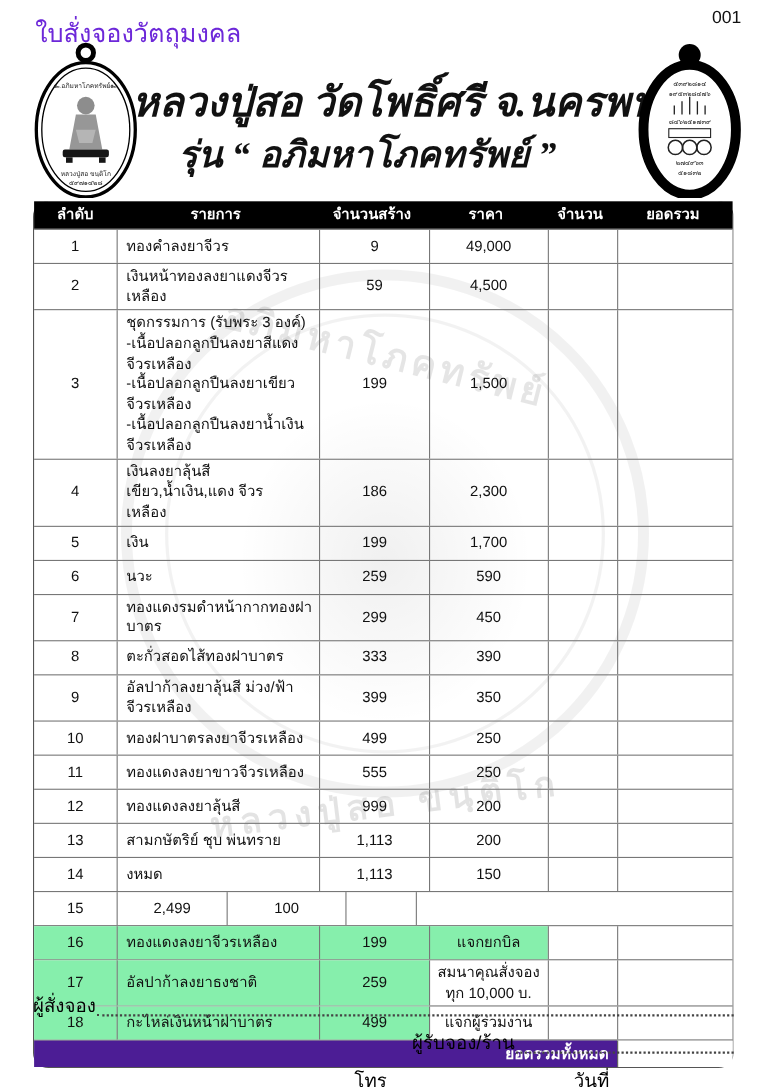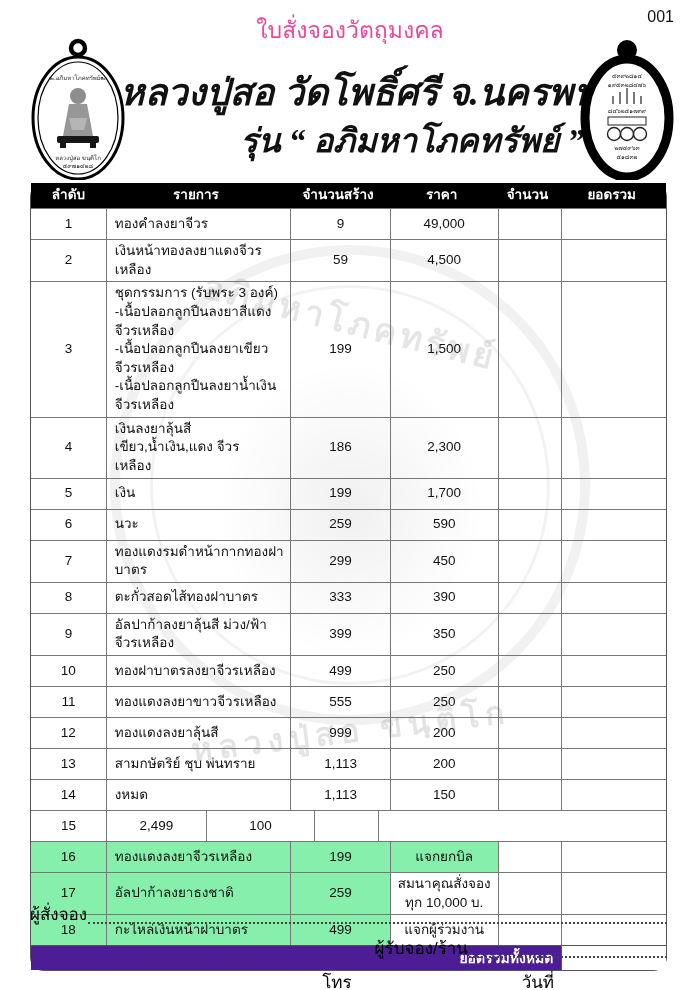--- a/index.html
+++ b/index.html
@@ -17,26 +17,26 @@
     border:3px solid rgba(0,0,0,0.05);border-radius:50%;}
   .wm-blob{position:absolute;left:215px;top:360px;width:270px;height:300px;border-radius:50%;
     background:radial-gradient(ellipse at center,rgba(0,0,0,0.06),rgba(0,0,0,0.0) 70%);}
   .wm-text-top{position:absolute;left:200px;top:295px;font-size:34px;font-weight:bold;
     color:rgba(0,0,0,0.10);transform:rotate(14deg);letter-spacing:4px;white-space:nowrap;}
   .wm-text-bottom{position:absolute;left:190px;top:705px;font-size:32px;font-weight:bold;
     color:rgba(0,0,0,0.11);transform:rotate(-7deg);letter-spacing:6px;white-space:nowrap;}
   
   .hdr{position:relative;z-index:2;height:183px;}
   .doc-number{position:absolute;top:8px;right:26px;font-size:16px;color:#111;}
-  .form-title{position:absolute;top:12px;left:0;width:100%;text-align:center;
-    font-size:23px;color:#ec4899;}
+  .form-title{position:absolute;top:12px;left:0;width:100%;text-align:left;
+    font-size:23px;color:#6d28d9;padding-left:32px;}
   .title1{position:absolute;top:62px;left:120px;width:460px;text-align:center;
     font-size:37px;font-weight:bold;font-style:italic;white-space:nowrap;
     font-family:"Liberation Serif","DejaVu Serif",serif;}
-  .title2{position:absolute;top:114px;left:124px;width:460px;text-align:right;
+  .title2{position:absolute;top:114px;left:104px;width:460px;text-align:center;
     font-size:33px;font-weight:bold;font-style:italic;white-space:nowrap;
     font-family:"Liberation Serif","DejaVu Serif",serif;}
   .amulet{position:absolute;top:38px;}
   .amulet.front{left:30px;}
   .amulet.back{right:26px;}
   
   .table{position:absolute;z-index:2;left:30px;top:183px;width:637px;
     border-left:1px solid #555;border-right:1px solid #555;border-bottom:1px solid #555;border-radius:14px;}
   .thead{display:flex;background:#000;color:#fff;font-weight:bold;font-size:14px;
     height:25px;align-items:center;}

